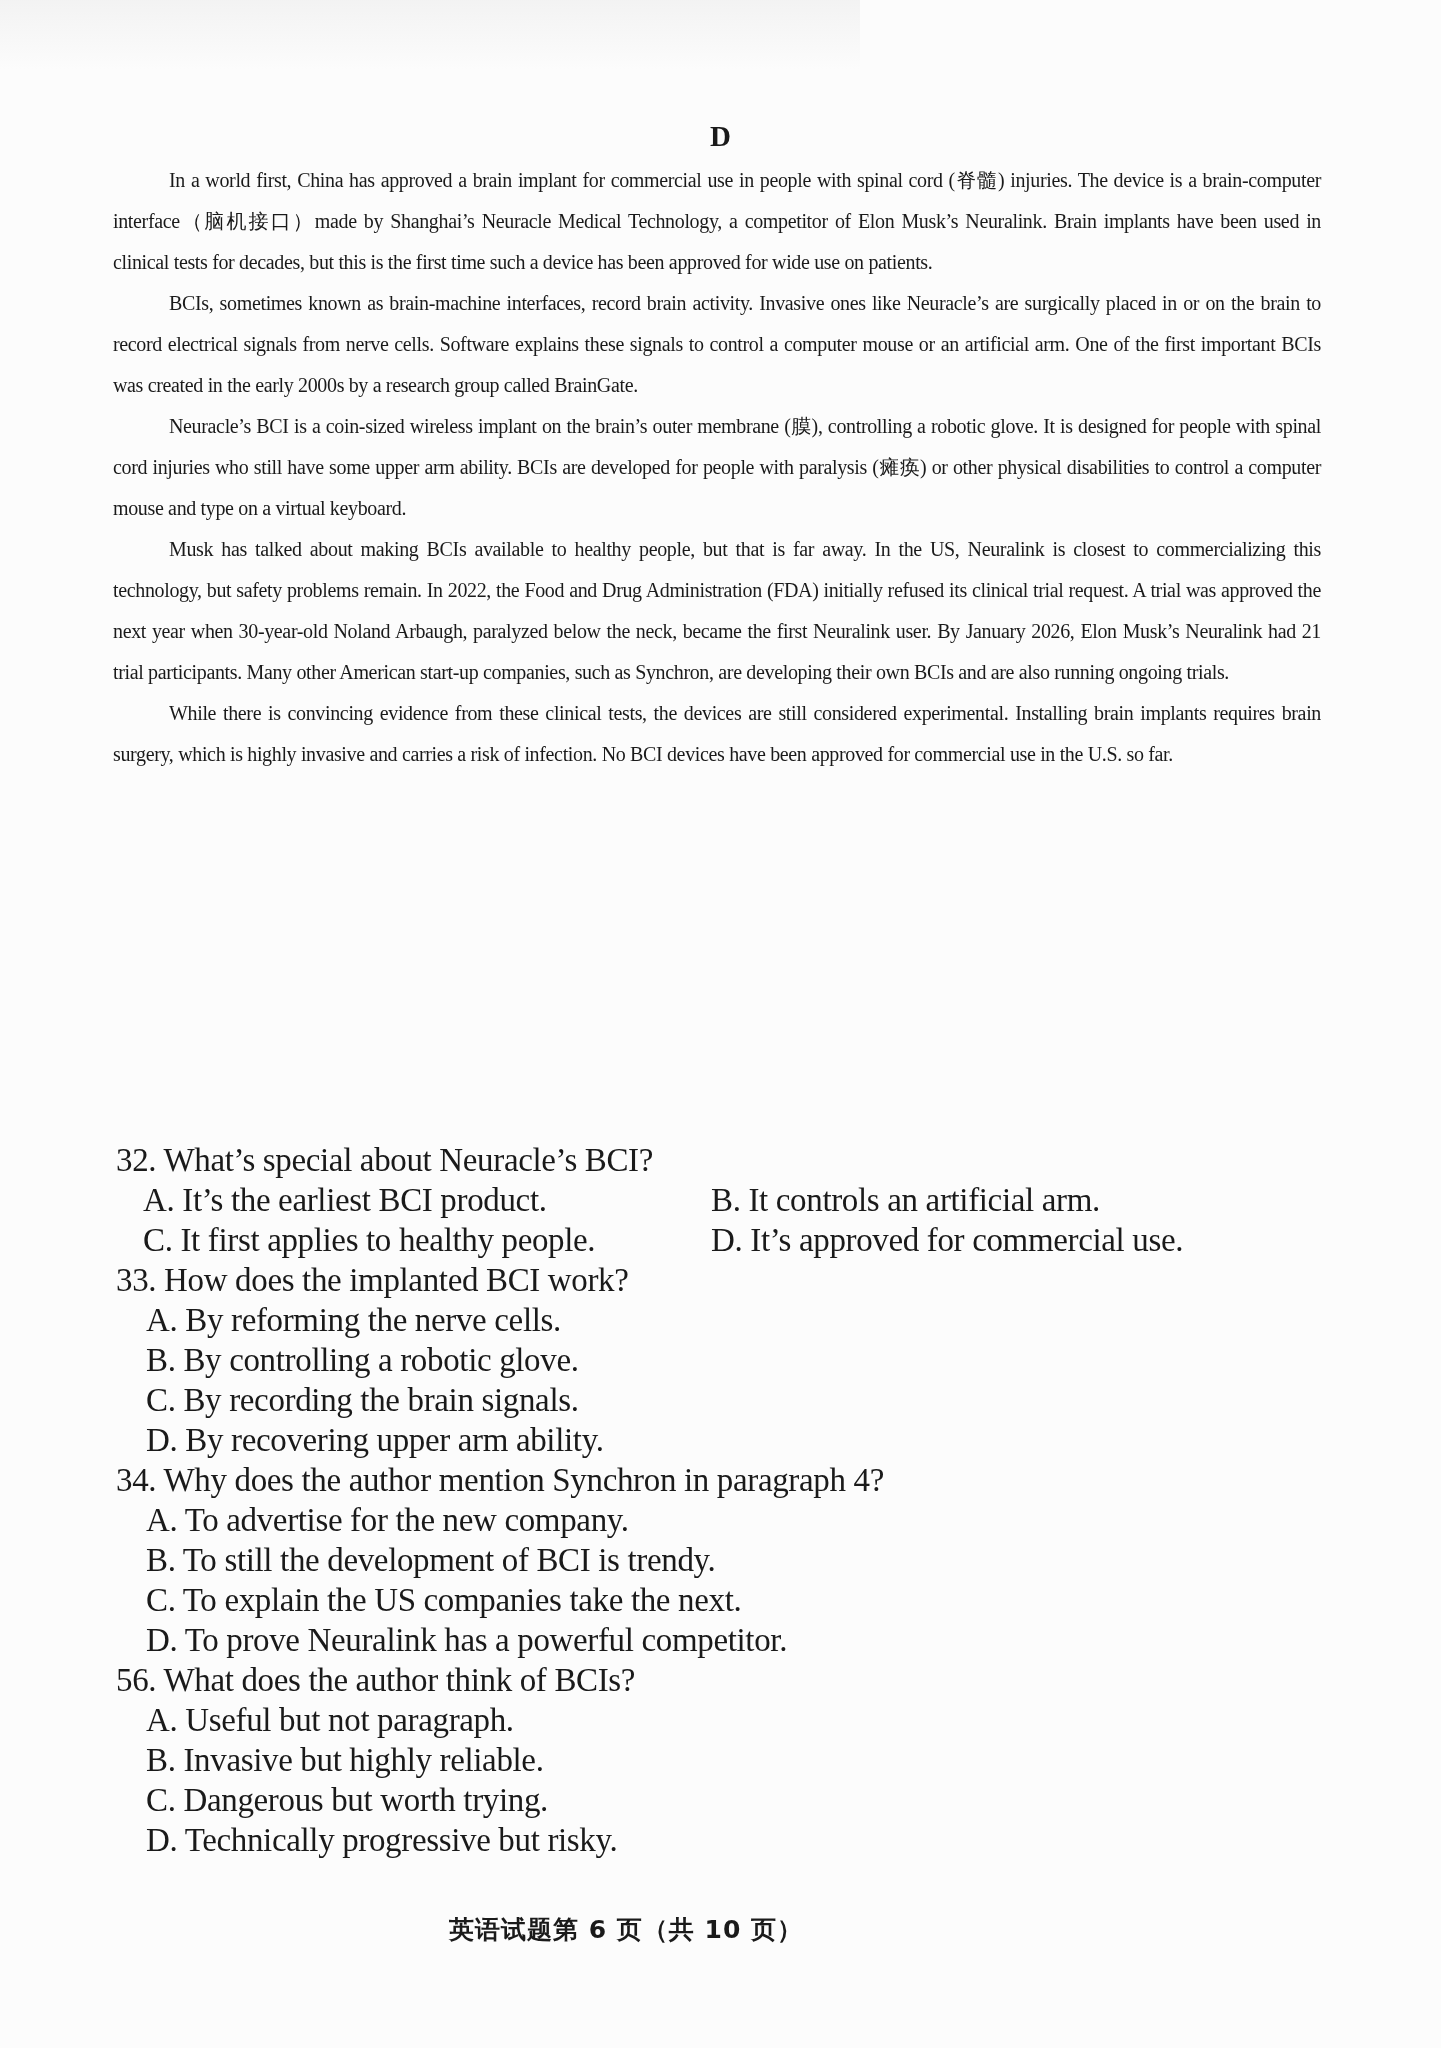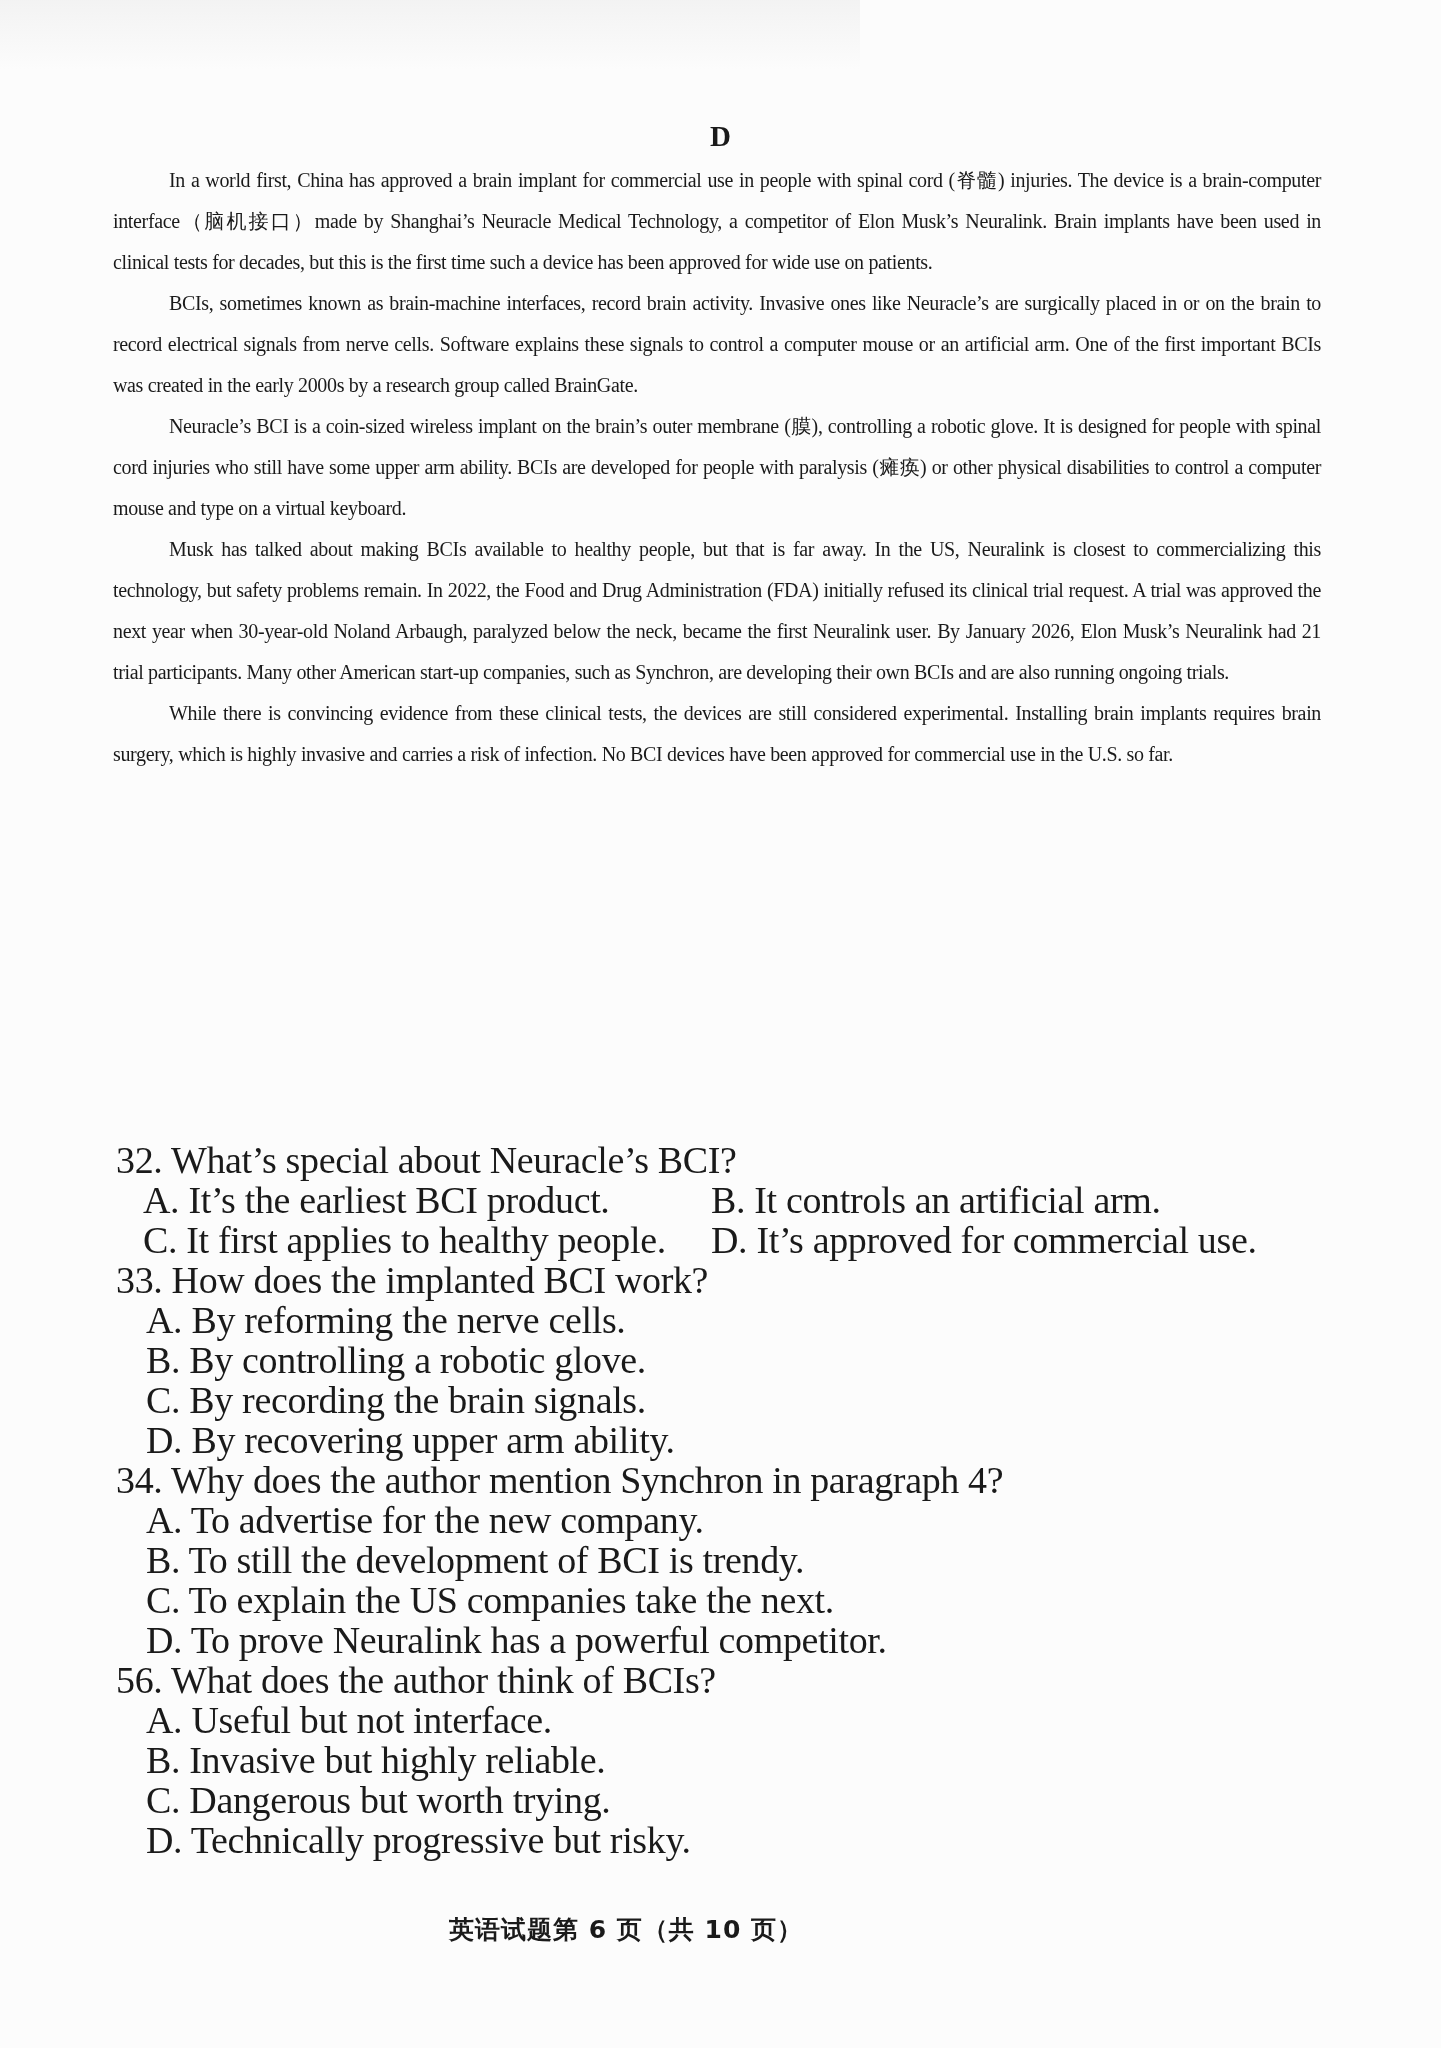--- a/index.html
+++ b/index.html
@@ -49,21 +49,21 @@
     }
     .passage p {
       margin: 0;
       text-indent: 56px;
     }
     .questions {
       position: absolute;
       left: 116px;
       top: 1140px;
       width: 1200px;
-      font-size: 38px;
+      font-size: 33px;
       line-height: 40px;
       letter-spacing: -0.35px;
     }
     .question { margin: 0; }
     .q-stem { display: block; }
     .options { display: block; }
     .options.two-col {
       display: grid;
       grid-template-columns: 568px 560px;
       padding-left: 27px;
@@ -129,21 +129,21 @@
         <span class="option">A. To advertise for the new company.</span>
         <span class="option">B. To still the development of BCI is trendy.</span>
         <span class="option">C. To explain the US companies take the next.</span>
         <span class="option">D. To prove Neuralink has a powerful competitor.</span>
       </div>
     </div>
 
     <div class="question">
       <span class="q-stem">56. What does the author think of BCIs?</span>
       <div class="options one-col">
-        <span class="option">A. Useful but not interface.</span>
+        <span class="option">A. Useful but not paragraph.</span>
         <span class="option">B. Invasive but highly reliable.</span>
         <span class="option">C. Dangerous but worth trying.</span>
         <span class="option">D. Technically progressive but risky.</span>
       </div>
     </div>
   </div>
 
   <div class="footer">英语试题第 6 页（共 10 页）</div>
 </div>
 

